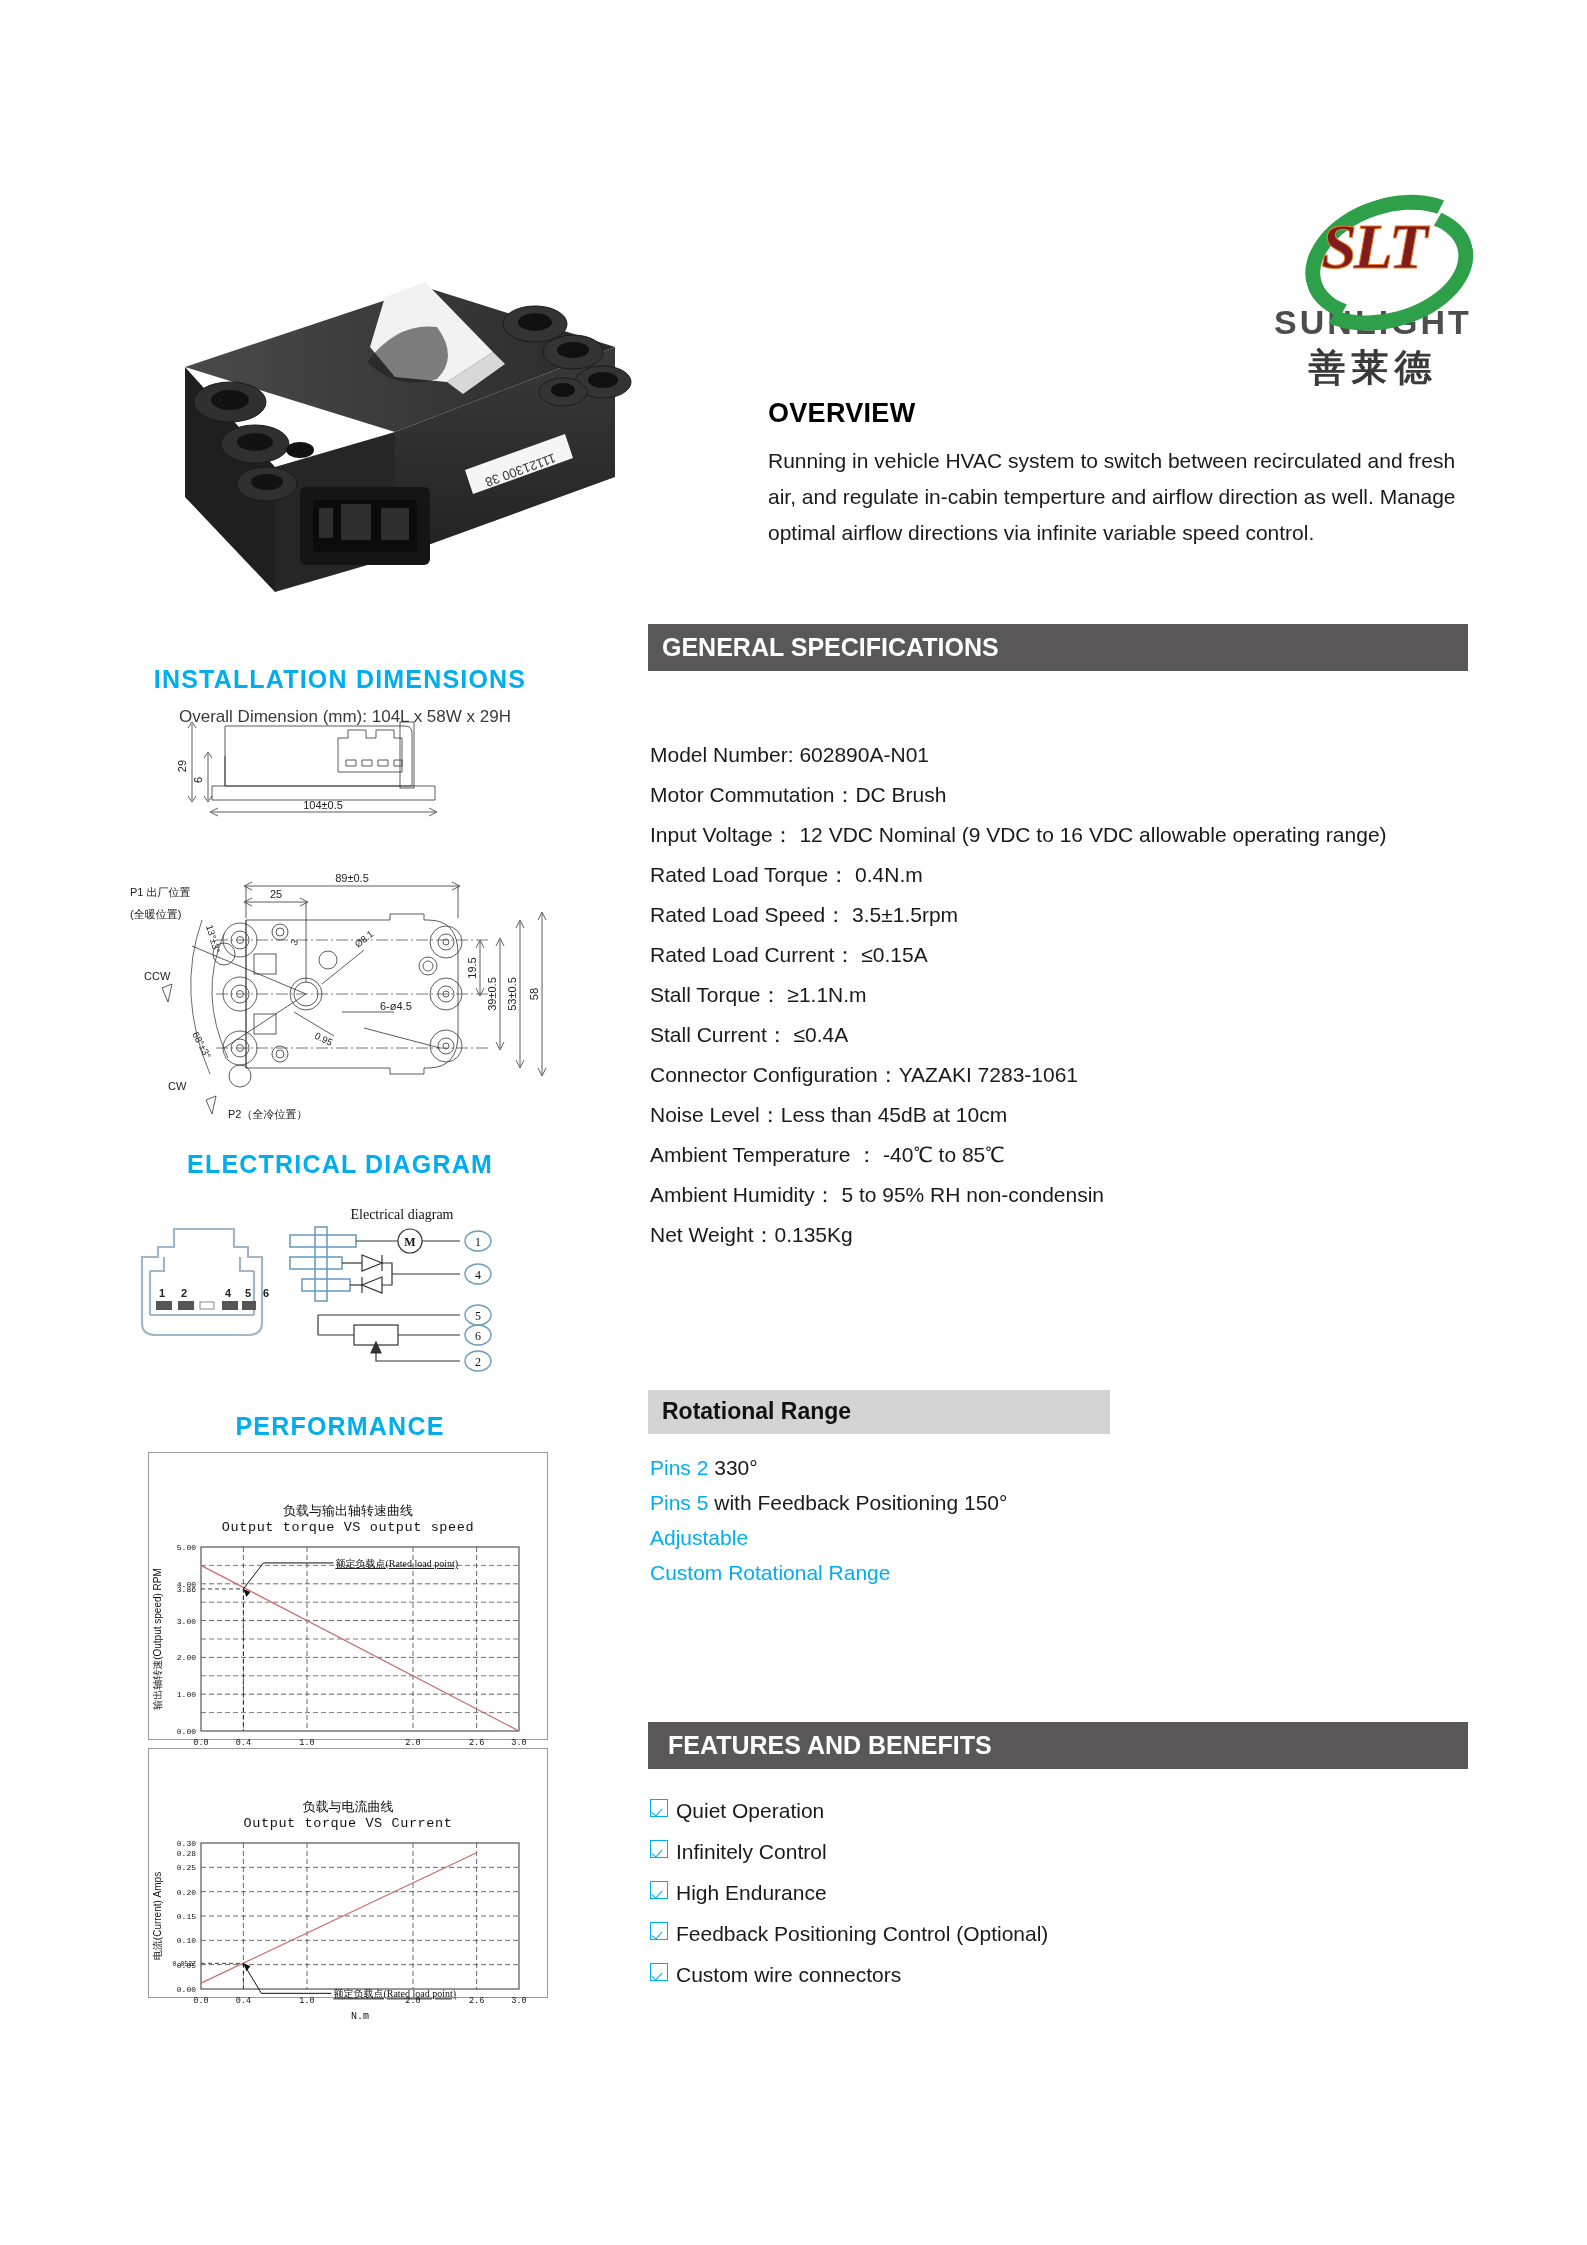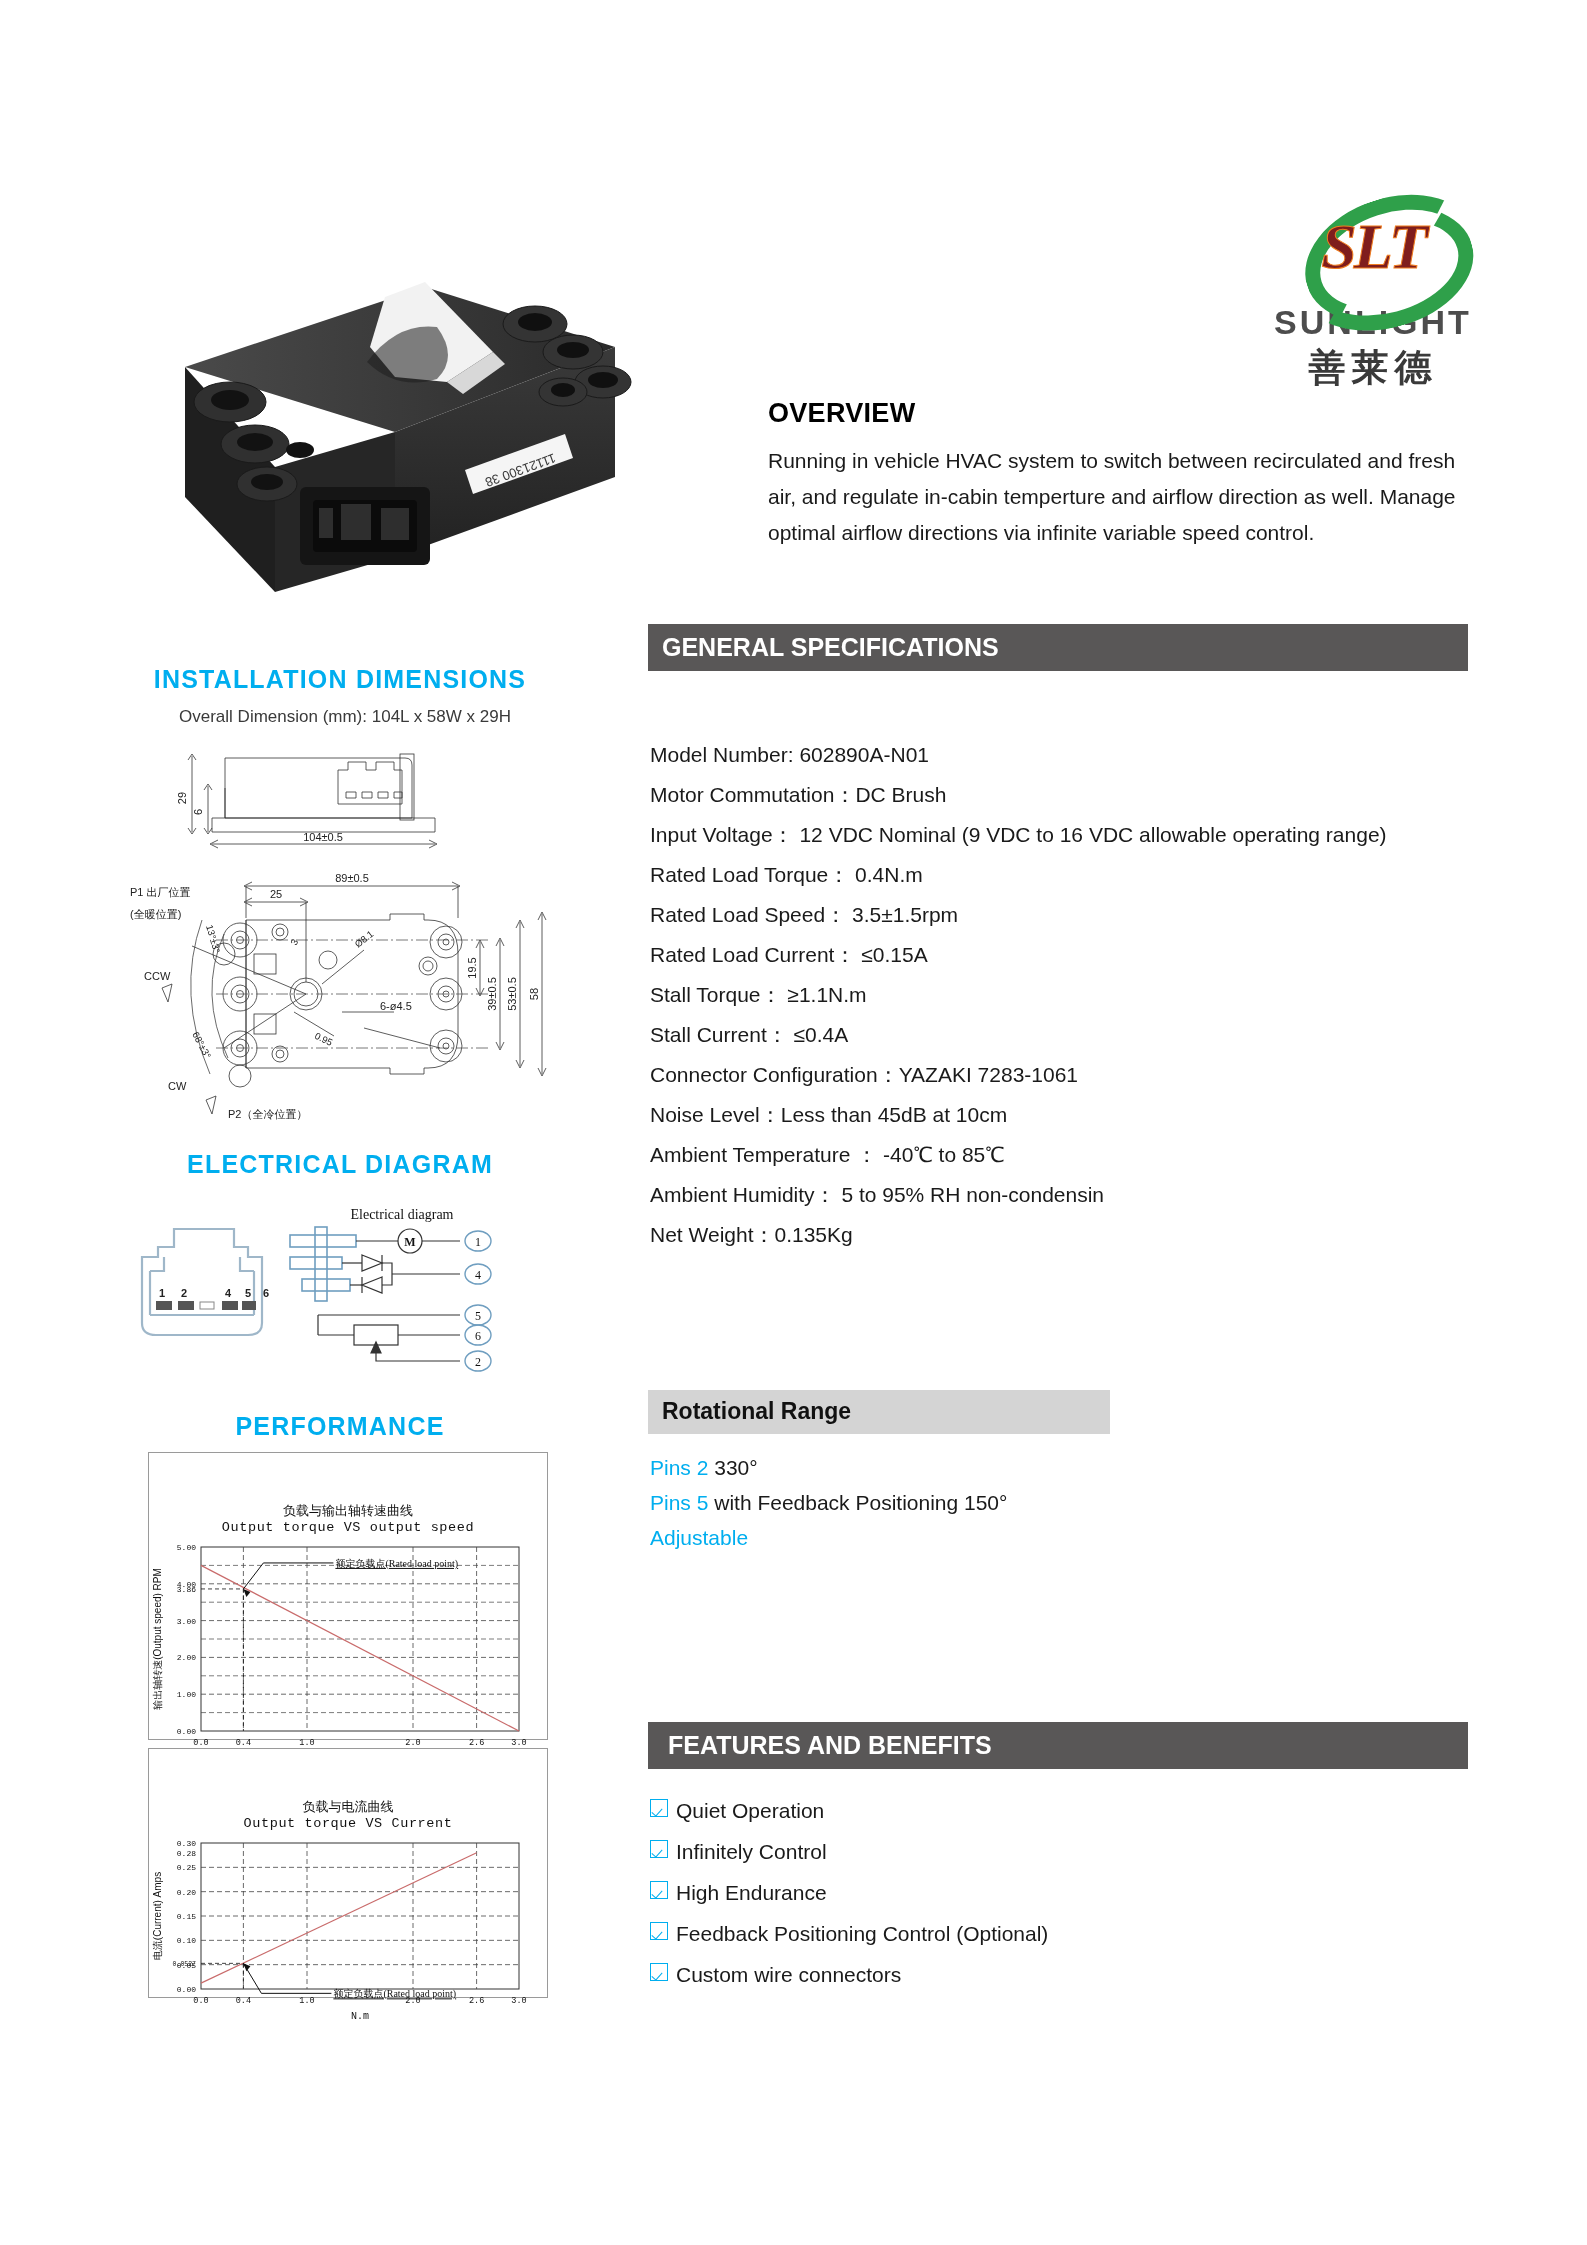--- a/index.html
+++ b/index.html
@@ -42,21 +42,21 @@
 
   #feat-bar{position:absolute;left:648px;top:1722px;width:820px;height:47px;padding-left:20px;}
   #feat-list{position:absolute;left:650px;top:1790px;width:820px;font-size:21px;line-height:41px;color:#1a1a1a;}
   .cbx{display:inline-block;width:16px;height:16px;border:1.6px solid #00aeef;position:relative;margin-right:8px;vertical-align:1px;}
   .cbx:after{content:"";position:absolute;left:3px;top:6px;width:5px;height:9px;border:solid #00aeef;border-width:0 1.8px 1.8px 0;transform:rotate(42deg);}
 
   
   #inst-head{position:absolute;left:130px;top:665px;width:420px;}
   #inst-sub{position:absolute;left:130px;top:707px;width:430px;text-align:center;font-size:17px;color:#3a3a3a;}
 
-  #dwg1{position:absolute;left:150px;top:740px;width:400px;height:115px;}
+  #dwg1{position:absolute;left:150px;top:708px;width:400px;height:115px;}
   #dwg2{position:absolute;left:128px;top:862px;width:440px;height:265px;}
 
   #elec-head{position:absolute;left:130px;top:1150px;width:420px;}
   #elec-dwg{position:absolute;left:130px;top:1195px;width:420px;height:180px;}
 
   #perf-head{position:absolute;left:130px;top:1412px;width:420px;}
 
   .chartbox{position:absolute;border:1px solid #9a9a9a;background:#fff;box-sizing:border-box;}
   #chart1{left:148px;top:1452px;width:400px;height:288px;}
   #chart2{left:148px;top:1748px;width:400px;height:250px;}
@@ -163,20 +163,21 @@
     <div>Ambient Temperature ： -40℃ to 85℃</div>
     <div>Ambient Humidity： 5 to 95% RH non-condensin</div>
     <div>Net Weight：0.135Kg</div>
   </div>
 
 <div id="rot-bar" class="bar-light">Rotational Range</div>
 <div id="rot-list">
     <div><span class="bluetxt">Pins 2</span><span class="blk"> 330°</span></div>
     <div><span class="bluetxt">Pins 5</span><span class="blk"> with Feedback Positioning 150°</span></div>
     <div><span class="bluetxt">Adjustable</span></div>
+    <div><span class="bluetxt">Custom Rotational Range</span></div>
   </div>
 
 <div id="feat-bar" class="bar-dark">FEATURES AND BENEFITS</div>
 <div id="feat-list">
     <div><span class="cbx"></span><span>Quiet Operation</span></div>
     <div><span class="cbx"></span><span>Infinitely Control</span></div>
     <div><span class="cbx"></span><span>High Endurance</span></div>
     <div><span class="cbx"></span><span>Feedback Positioning Control (Optional)</span></div>
     <div><span class="cbx"></span><span>Custom wire connectors</span></div>
   </div>

